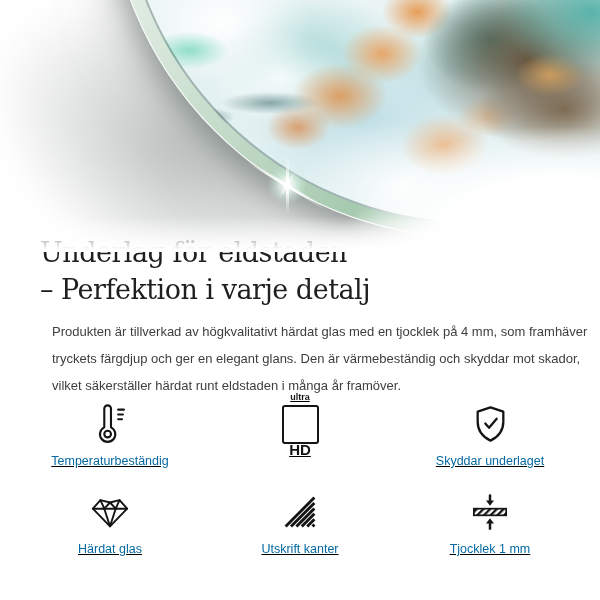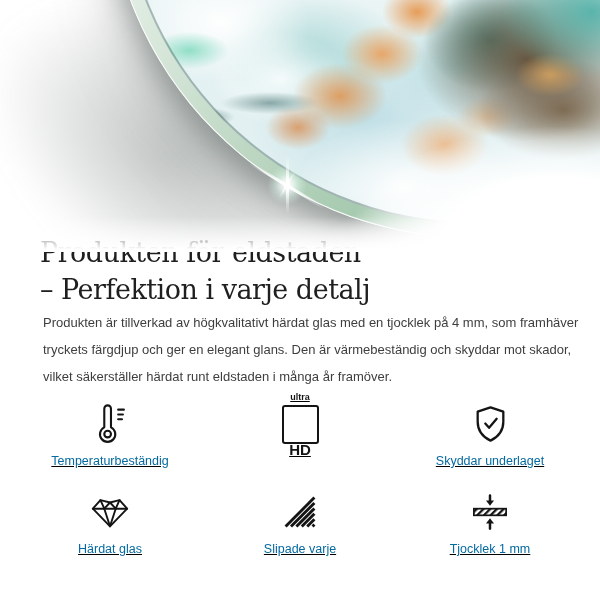--- a/index.html
+++ b/index.html
@@ -72,21 +72,21 @@
   .s-core{left:-3px; top:-3px; width:6px; height:6px; border-radius:50%; background:#fff;
     box-shadow:0 0 10px 3px rgba(255,255,255,0.95);}
   
   .heading{
     position:absolute; left:40px; top:234px; margin:0;
     font-family:"DejaVu Serif", serif; font-weight:400;
     font-size:27px; line-height:37px; letter-spacing:-0.5px; color:#1f1f1f;
   }
   .heading span{display:block; white-space:nowrap;}
   .desc{
-    position:absolute; left:40px; top:306px; margin:3px;
+    position:absolute; left:40px; top:306px; margin:12px;
     font-size:13px; line-height:27px; color:#3e3e3e;
   }
   .desc span{display:block; white-space:nowrap;}
   
   .features{
     position:absolute; left:15px; top:400px; width:570px;
     display:grid; grid-template-columns:repeat(3,1fr); row-gap:20px;
   }
   .feature{display:flex; flex-direction:column; align-items:center;text-decoration:underline;}
   .icon-box{height:48px; display:flex; align-items:center; justify-content:center; color:#141414;}
@@ -114,21 +114,21 @@
     <div class="sparkle">
       <div class="s-glow"></div>
       <div class="s-ray v"></div>
       <div class="s-ray d"></div>
       <div class="s-ray d2"></div>
       <div class="s-core"></div>
     </div>
   </div>
 
   <h1 class="heading">
-    <span>Produkten för eldstaden</span>
+    <span>Underlag för eldstaden</span>
     <span>– Perfektion i varje detalj</span>
   </h1>
 
   <p class="desc">
     <span>Produkten är tillverkad av högkvalitativt härdat glas med en tjocklek på 4 mm, som framhäver</span>
     <span>tryckets färgdjup och ger en elegant glans. Den är värmebeständig och skyddar mot skador,</span>
     <span>vilket säkerställer härdat runt eldstaden i många år framöver.</span>
   </p>
 
   <div class="features">
@@ -179,21 +179,21 @@
       <div class="icon-box">
         <svg width="36" height="36" viewBox="0 0 40 40" fill="none" stroke="#141414" stroke-width="3.2" stroke-linecap="butt">
           <path d="M4,36 L36,4"></path>
           <path d="M10,36 L36,10"></path>
           <path d="M16,36 L36,16"></path>
           <path d="M22,36 L36,22"></path>
           <path d="M28,36 L36,28"></path>
           <path d="M34,36 L36,34"></path>
         </svg>
       </div>
-      <div class="feature-label">Slipade varje</div>
+      <div class="feature-label">Utskrift kanter</div>
     </div>
 
     <div class="feature">
       <div class="icon-box">
         <svg width="38" height="38" viewBox="0 0 40 40">
           <defs>
             <pattern id="hatch" patternUnits="userSpaceOnUse" width="5" height="5" patternTransform="rotate(45)">
               <rect width="5" height="5" fill="#ffffff"></rect>
               <rect width="2.4" height="5" fill="#141414"></rect>
             </pattern>

